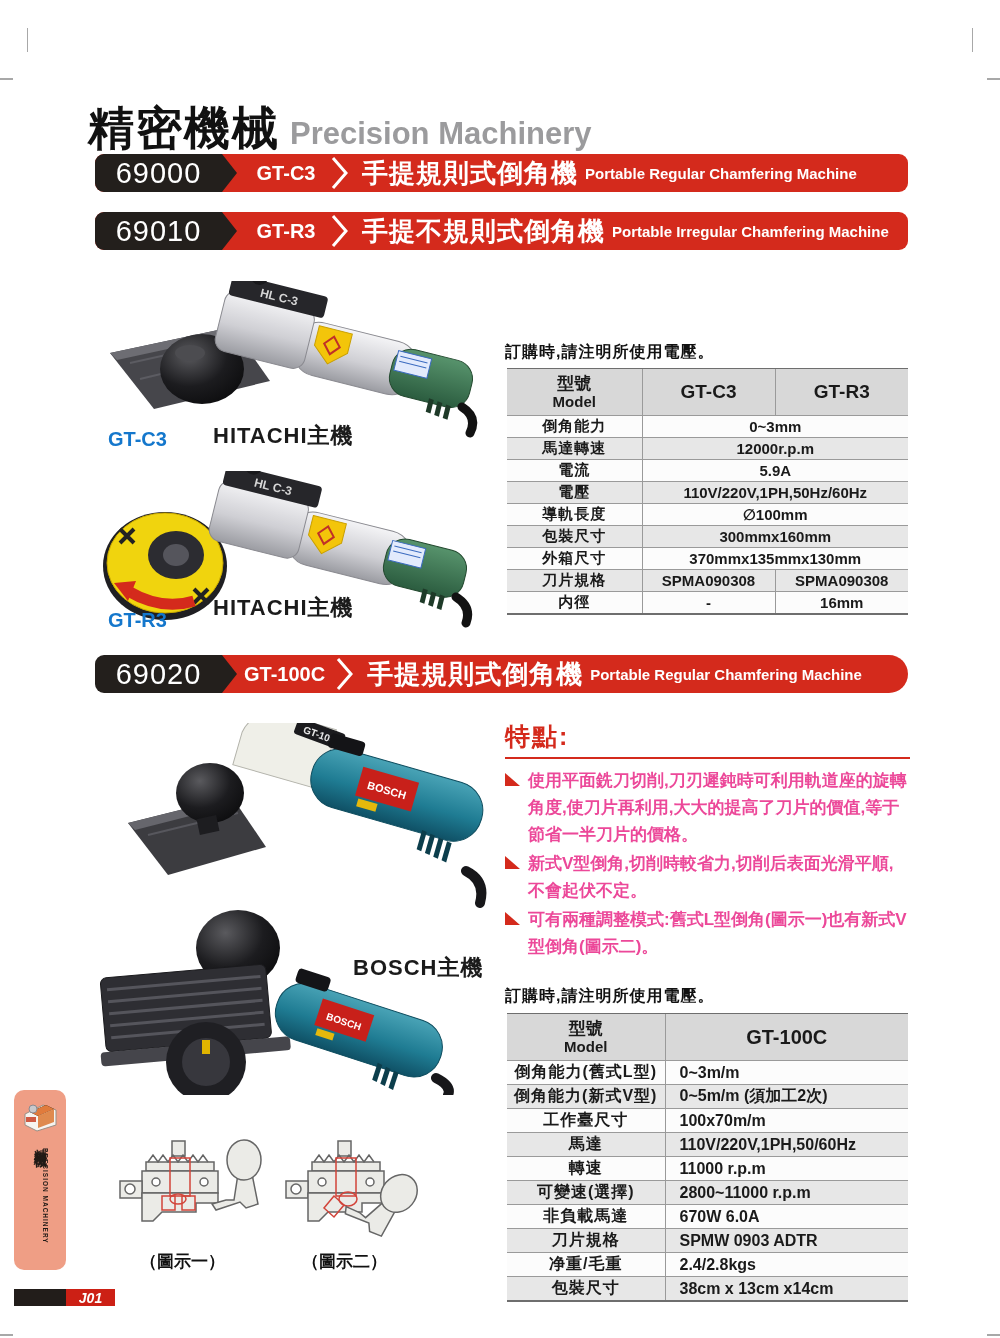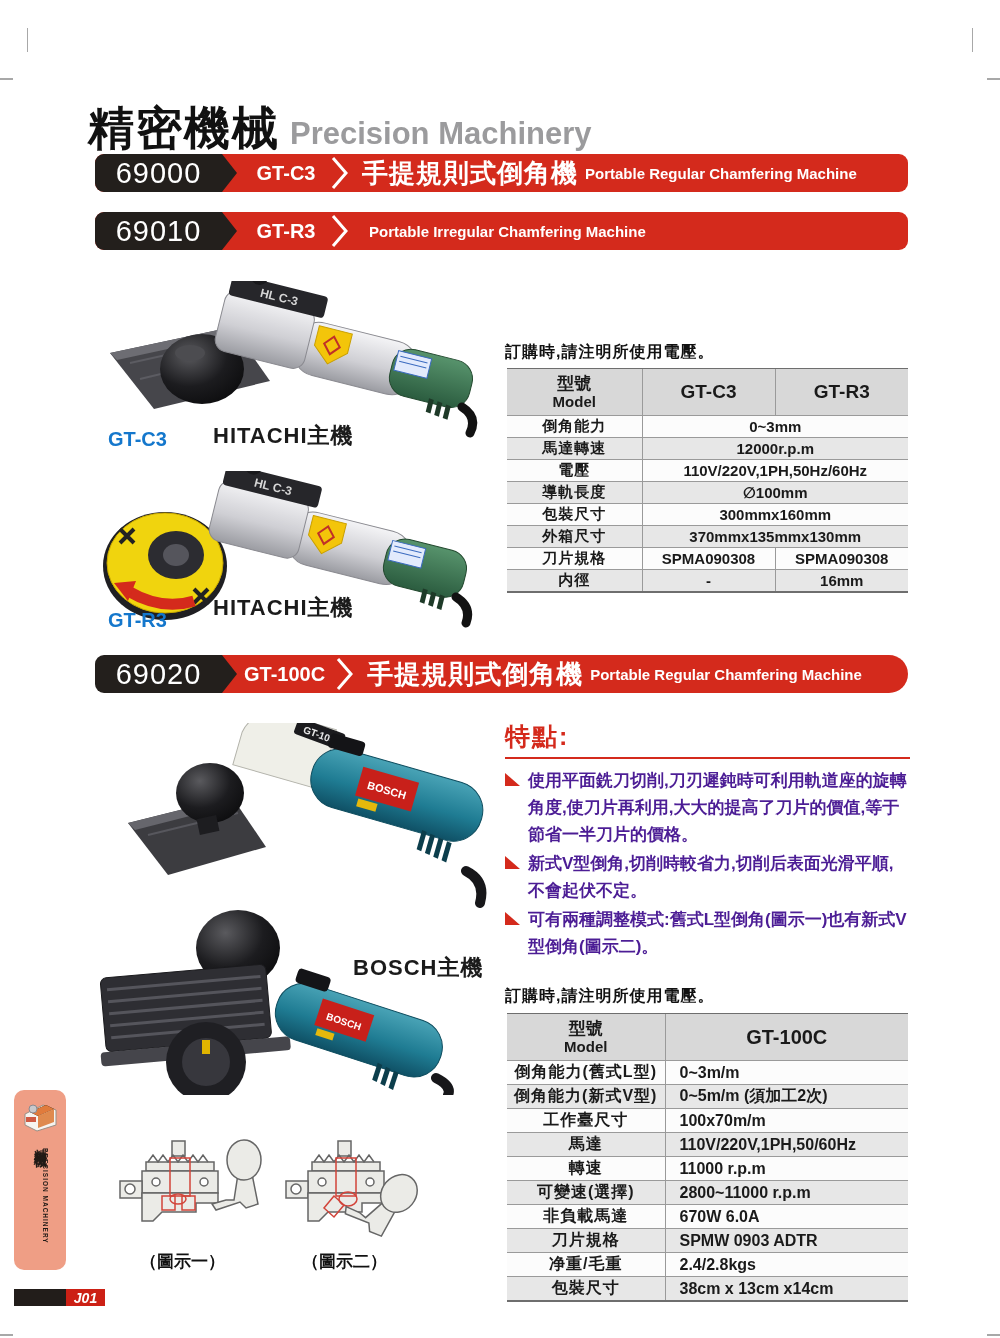--- a/index.html
+++ b/index.html
@@ -60,34 +60,34 @@
   #table2 tbody td.v{text-align:left;padding-left:14px;}
   #table2 td.lbl,#table1 td.lbl{letter-spacing:1px;}
 
   
   .features{position:absolute;left:505px;top:692px;width:405px;}
   .features h2{margin:0;font-size:25px;font-weight:bold;color:var(--red);letter-spacing:2px;}
   .features .rule{height:2px;background:var(--red);margin:4px 0 8px 0;}
   .feat-item{display:flex;margin-bottom:2px;}
   .feat-item .tri{flex:none;width:15px;height:13px;margin:6px 8px 0 0;background:var(--red);
     clip-path:polygon(0 0,100% 100%,0 100%);}
-  .feat-item .txt{font-size:17px;font-weight:bold;line-height:27px;color:#4c1d95;}
+  .feat-item .txt{font-size:17px;font-weight:bold;line-height:27px;color:#ec4899;}
 
   
   .diag-cap{position:absolute;font-size:17px;font-weight:bold;color:#111;}
 
   
   .side-tab{position:absolute;left:14px;top:1062px;width:52px;height:180px;background:var(--salmon);
     border-radius:10px;display:flex;flex-direction:column;align-items:center;}
   .side-tab .vtxt{writing-mode:vertical-rl;text-orientation:mixed;display:flex;margin-top:4px;}
   .side-tab .vzh{font-size:13px;font-weight:bold;color:#201a16;letter-spacing:2px;}
   .side-tab .ven{font-size:6.5px;font-weight:bold;color:#201a16;letter-spacing:1px;margin-top:2px;}
   .footer{position:absolute;left:14px;top:1261px;display:flex;}
   .footer .blk{width:52px;height:17px;background:#221d1a;}
-  .footer .pg{width:39px;height:17px;background:#cc2015;color:#fff;font-size:14px;font-weight:bold;
+  .footer .pg{width:49px;height:17px;background:#cc2015;color:#fff;font-size:14px;font-weight:bold;
     font-style:italic;display:flex;align-items:center;justify-content:center;}
 
   .photo{position:absolute;}
 </style>
 </head>
 <body>
 
 <div id="canvas">
 
   <div class="mark" style="left:27px;top:0;width:1px;height:24px;"></div>
@@ -116,20 +116,21 @@
   </div>
 
   <div class="banner" style="top:184px;">
     <div class="code">69010</div>
     <div class="model">GT-R3</div>
     <span class="chev">
       <svg width="20" height="34" viewBox="0 0 20 34">
           <path d="M3 2 L16 17 L3 32" fill="none" stroke="#ffffff" stroke-width="3"></path>
         </svg>
     </span>
+    <span class="zh">手提不規則式倒角機</span>
     <span class="en">Portable Irregular Chamfering Machine</span>
   </div>
 
   <svg class="photo" style="left:100px;top:253px;" width="380" height="160" viewBox="0 0 380 160">
     <defs>
       <linearGradient id="sil" x1="0" y1="0" x2="0" y2="1">
         <stop offset="0" stop-color="#f4f4f6"></stop>
           <stop offset=".55" stop-color="#cfcfd4"></stop>
           <stop offset="1" stop-color="#9b9ca2"></stop>
       </linearGradient>
@@ -230,20 +231,24 @@
     <tbody>
       <tr>
           <td class="lbl">倒角能力</td>
           <td class="v" colspan="2">0~3mm</td>
         </tr>
       <tr>
           <td class="lbl">馬達轉速</td>
           <td class="v" colspan="2">12000r.p.m</td>
         </tr>
       <tr>
+          <td class="lbl">電流</td>
+          <td class="v" colspan="2">5.9A</td>
+        </tr>
+      <tr>
           <td class="lbl">電壓</td>
           <td class="v" colspan="2">110V/220V,1PH,50Hz/60Hz</td>
         </tr>
       <tr>
           <td class="lbl">導軌長度</td>
           <td class="v" colspan="2">∅100mm</td>
         </tr>
       <tr>
           <td class="lbl">包裝尺寸</td>
           <td class="v" colspan="2">300mmx160mm</td>

